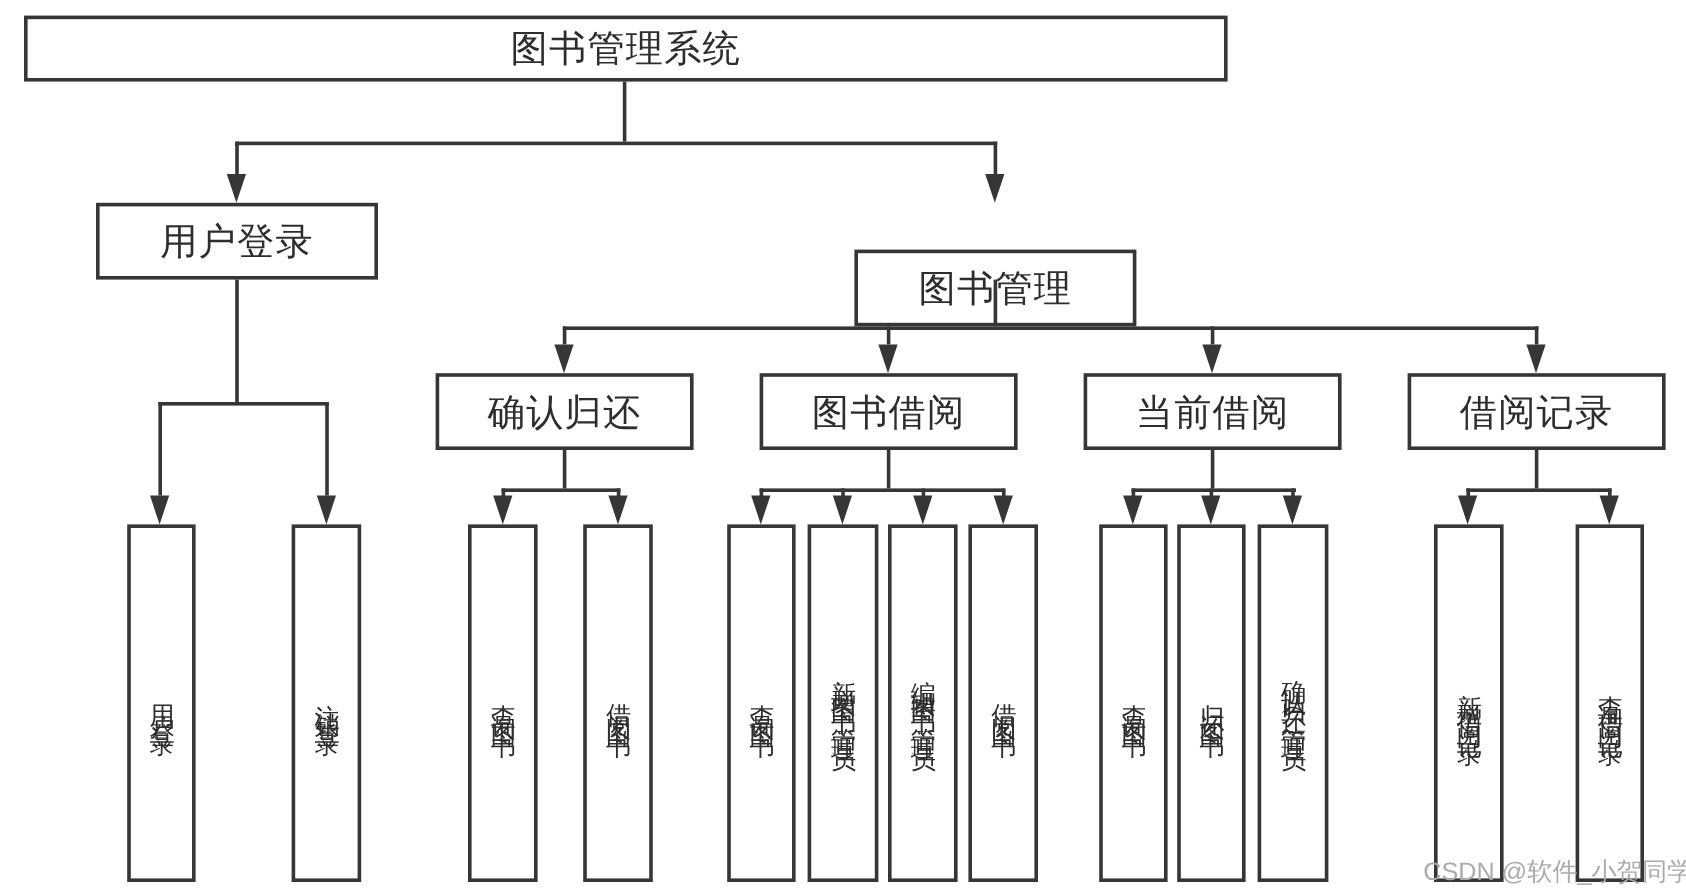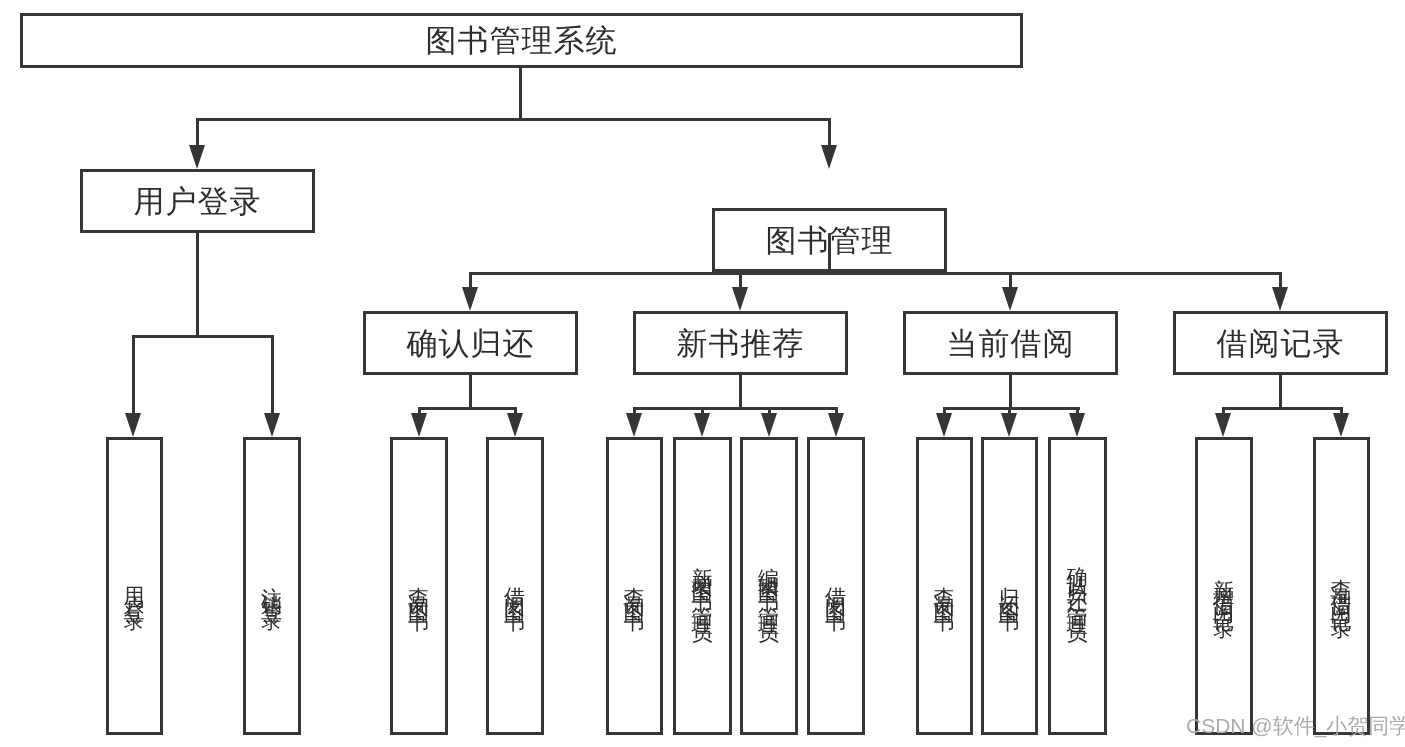--- a/index.html
+++ b/index.html
@@ -147,21 +147,21 @@
     <span class="hlabel">用户登录</span>
   </div>
   <div class="box" id="l2b">
     <span class="hlabel">图书管理</span>
   </div>
 
   <div class="box" id="l3a">
     <span class="hlabel">确认归还</span>
   </div>
   <div class="box" id="l3b">
-    <span class="hlabel">新书推荐</span>
+    <span class="hlabel">图书借阅</span>
   </div>
   <div class="box" id="l3c">
     <span class="hlabel">当前借阅</span>
   </div>
   <div class="box" id="l3d">
     <span class="hlabel">借阅记录</span>
   </div>
 
   <div class="box" id="lfA1">
     <span class="vtext">用户登录</span>

